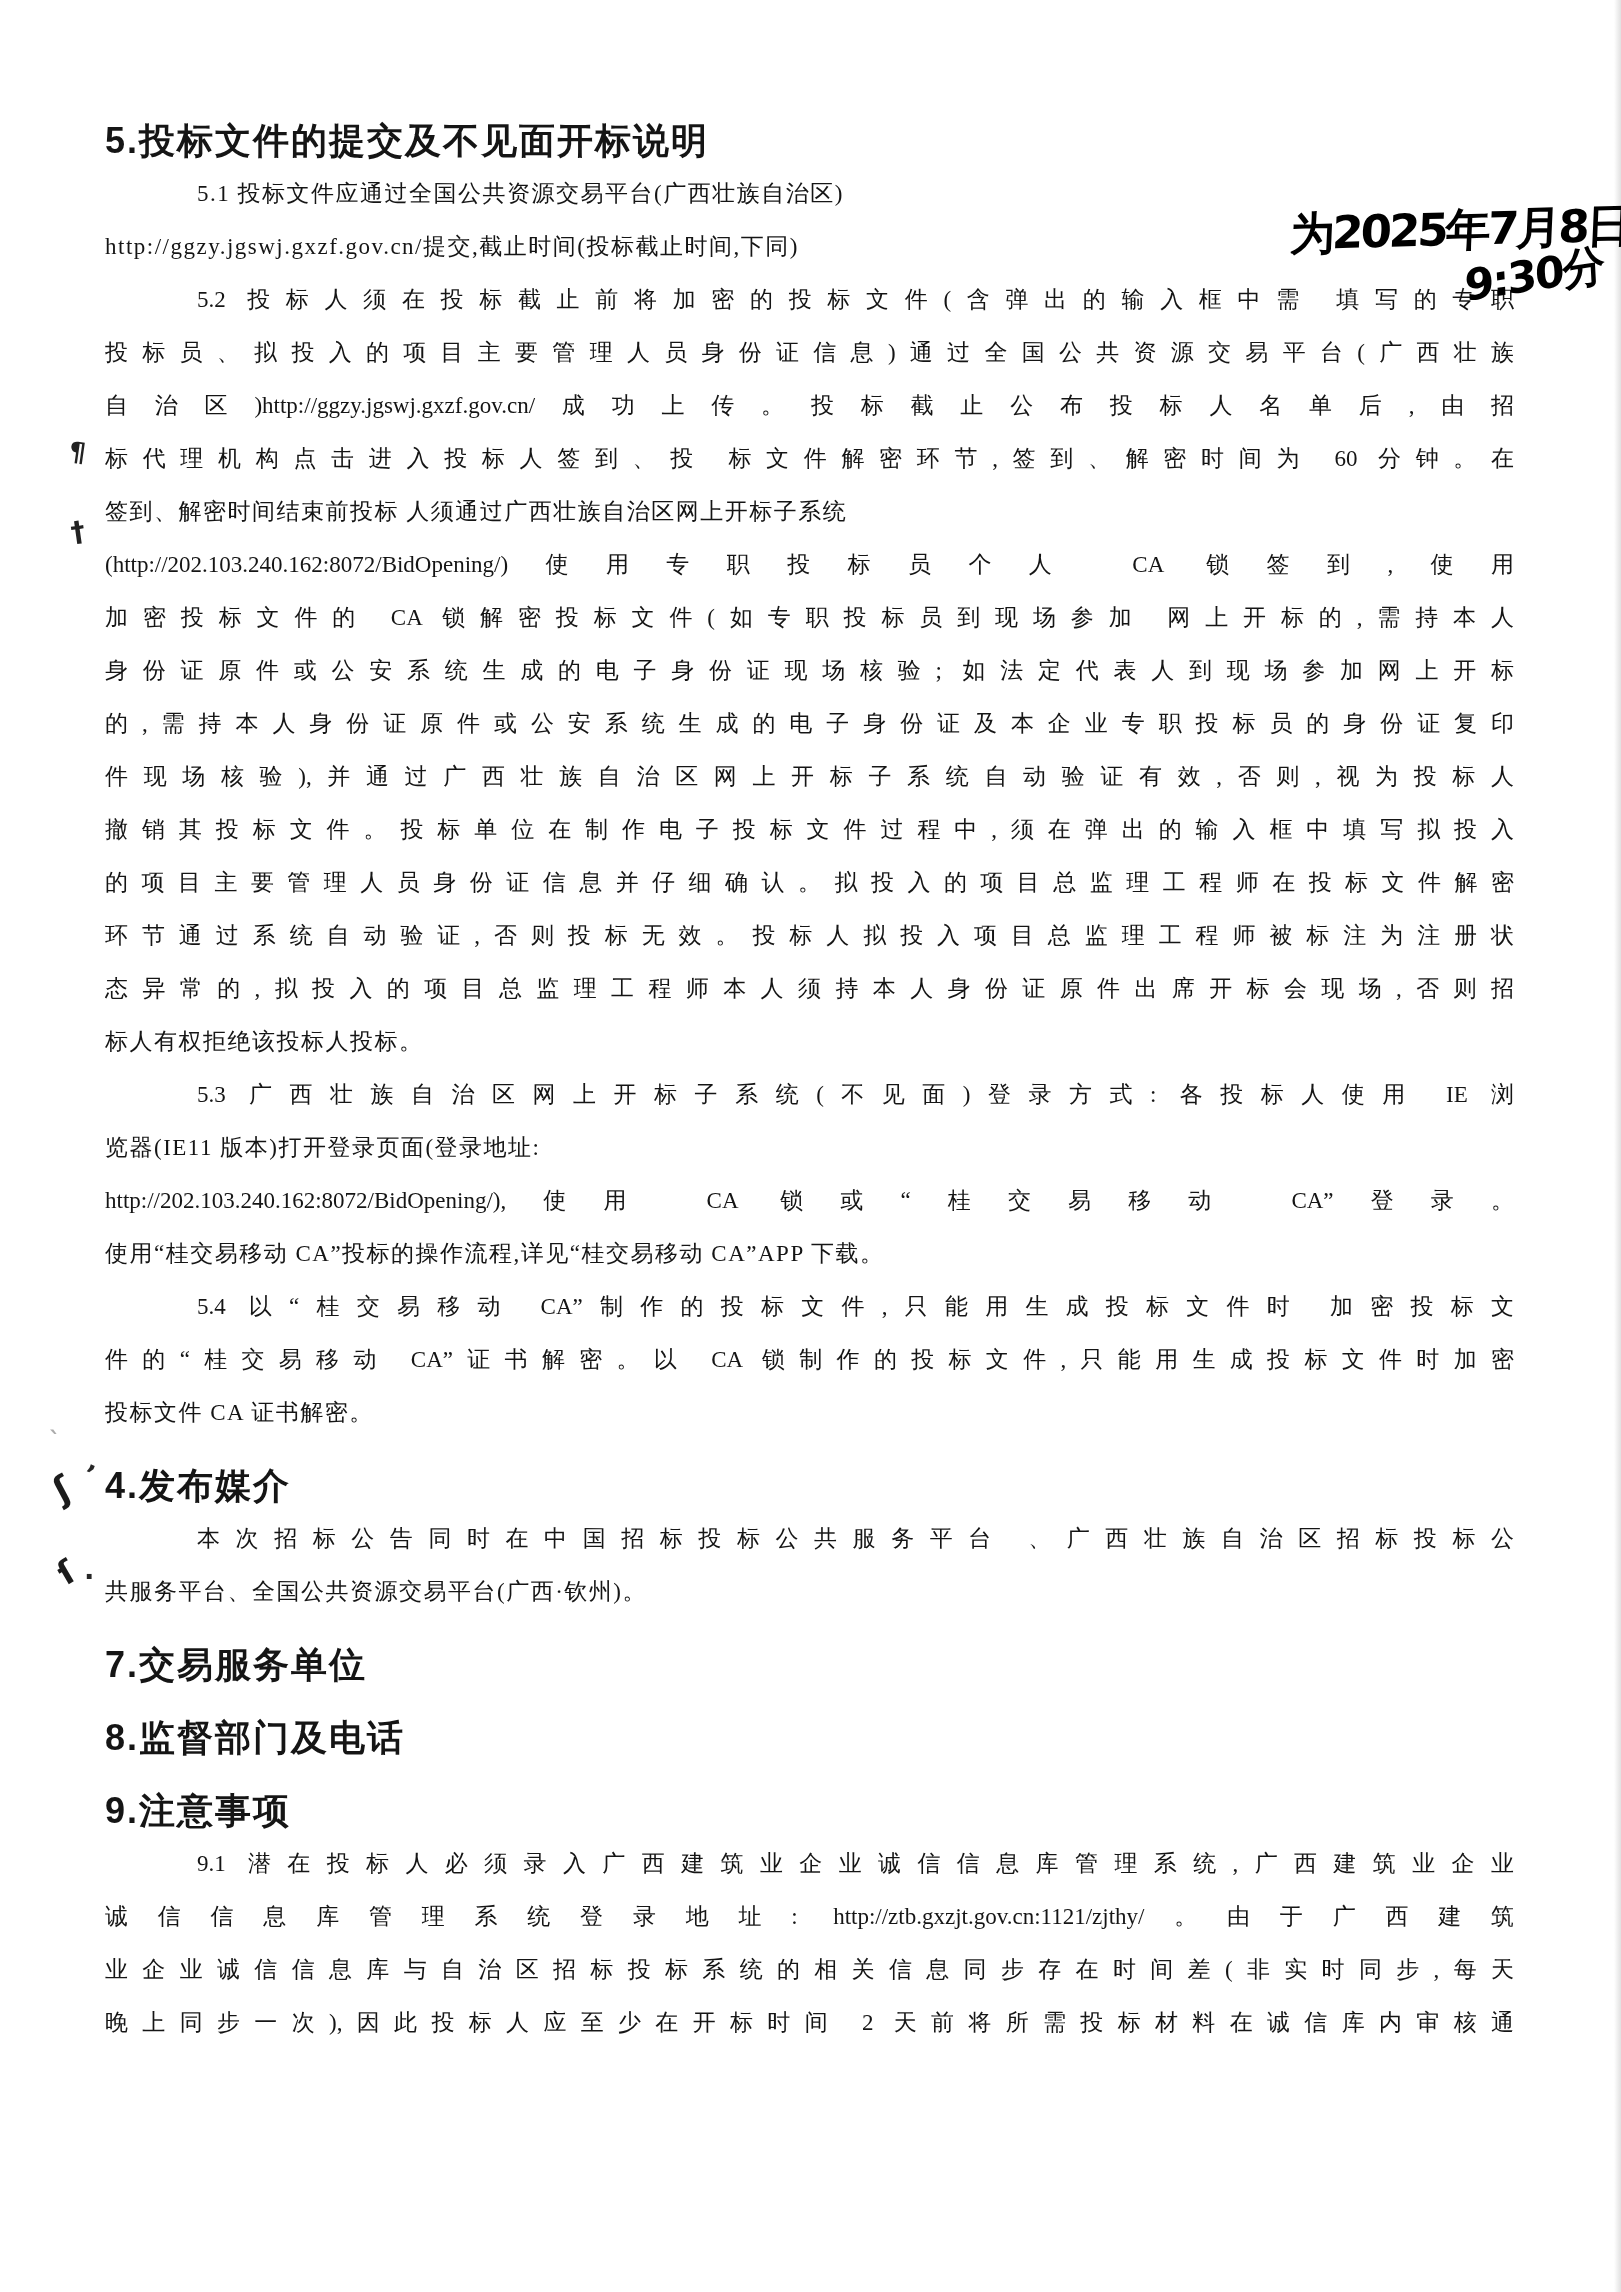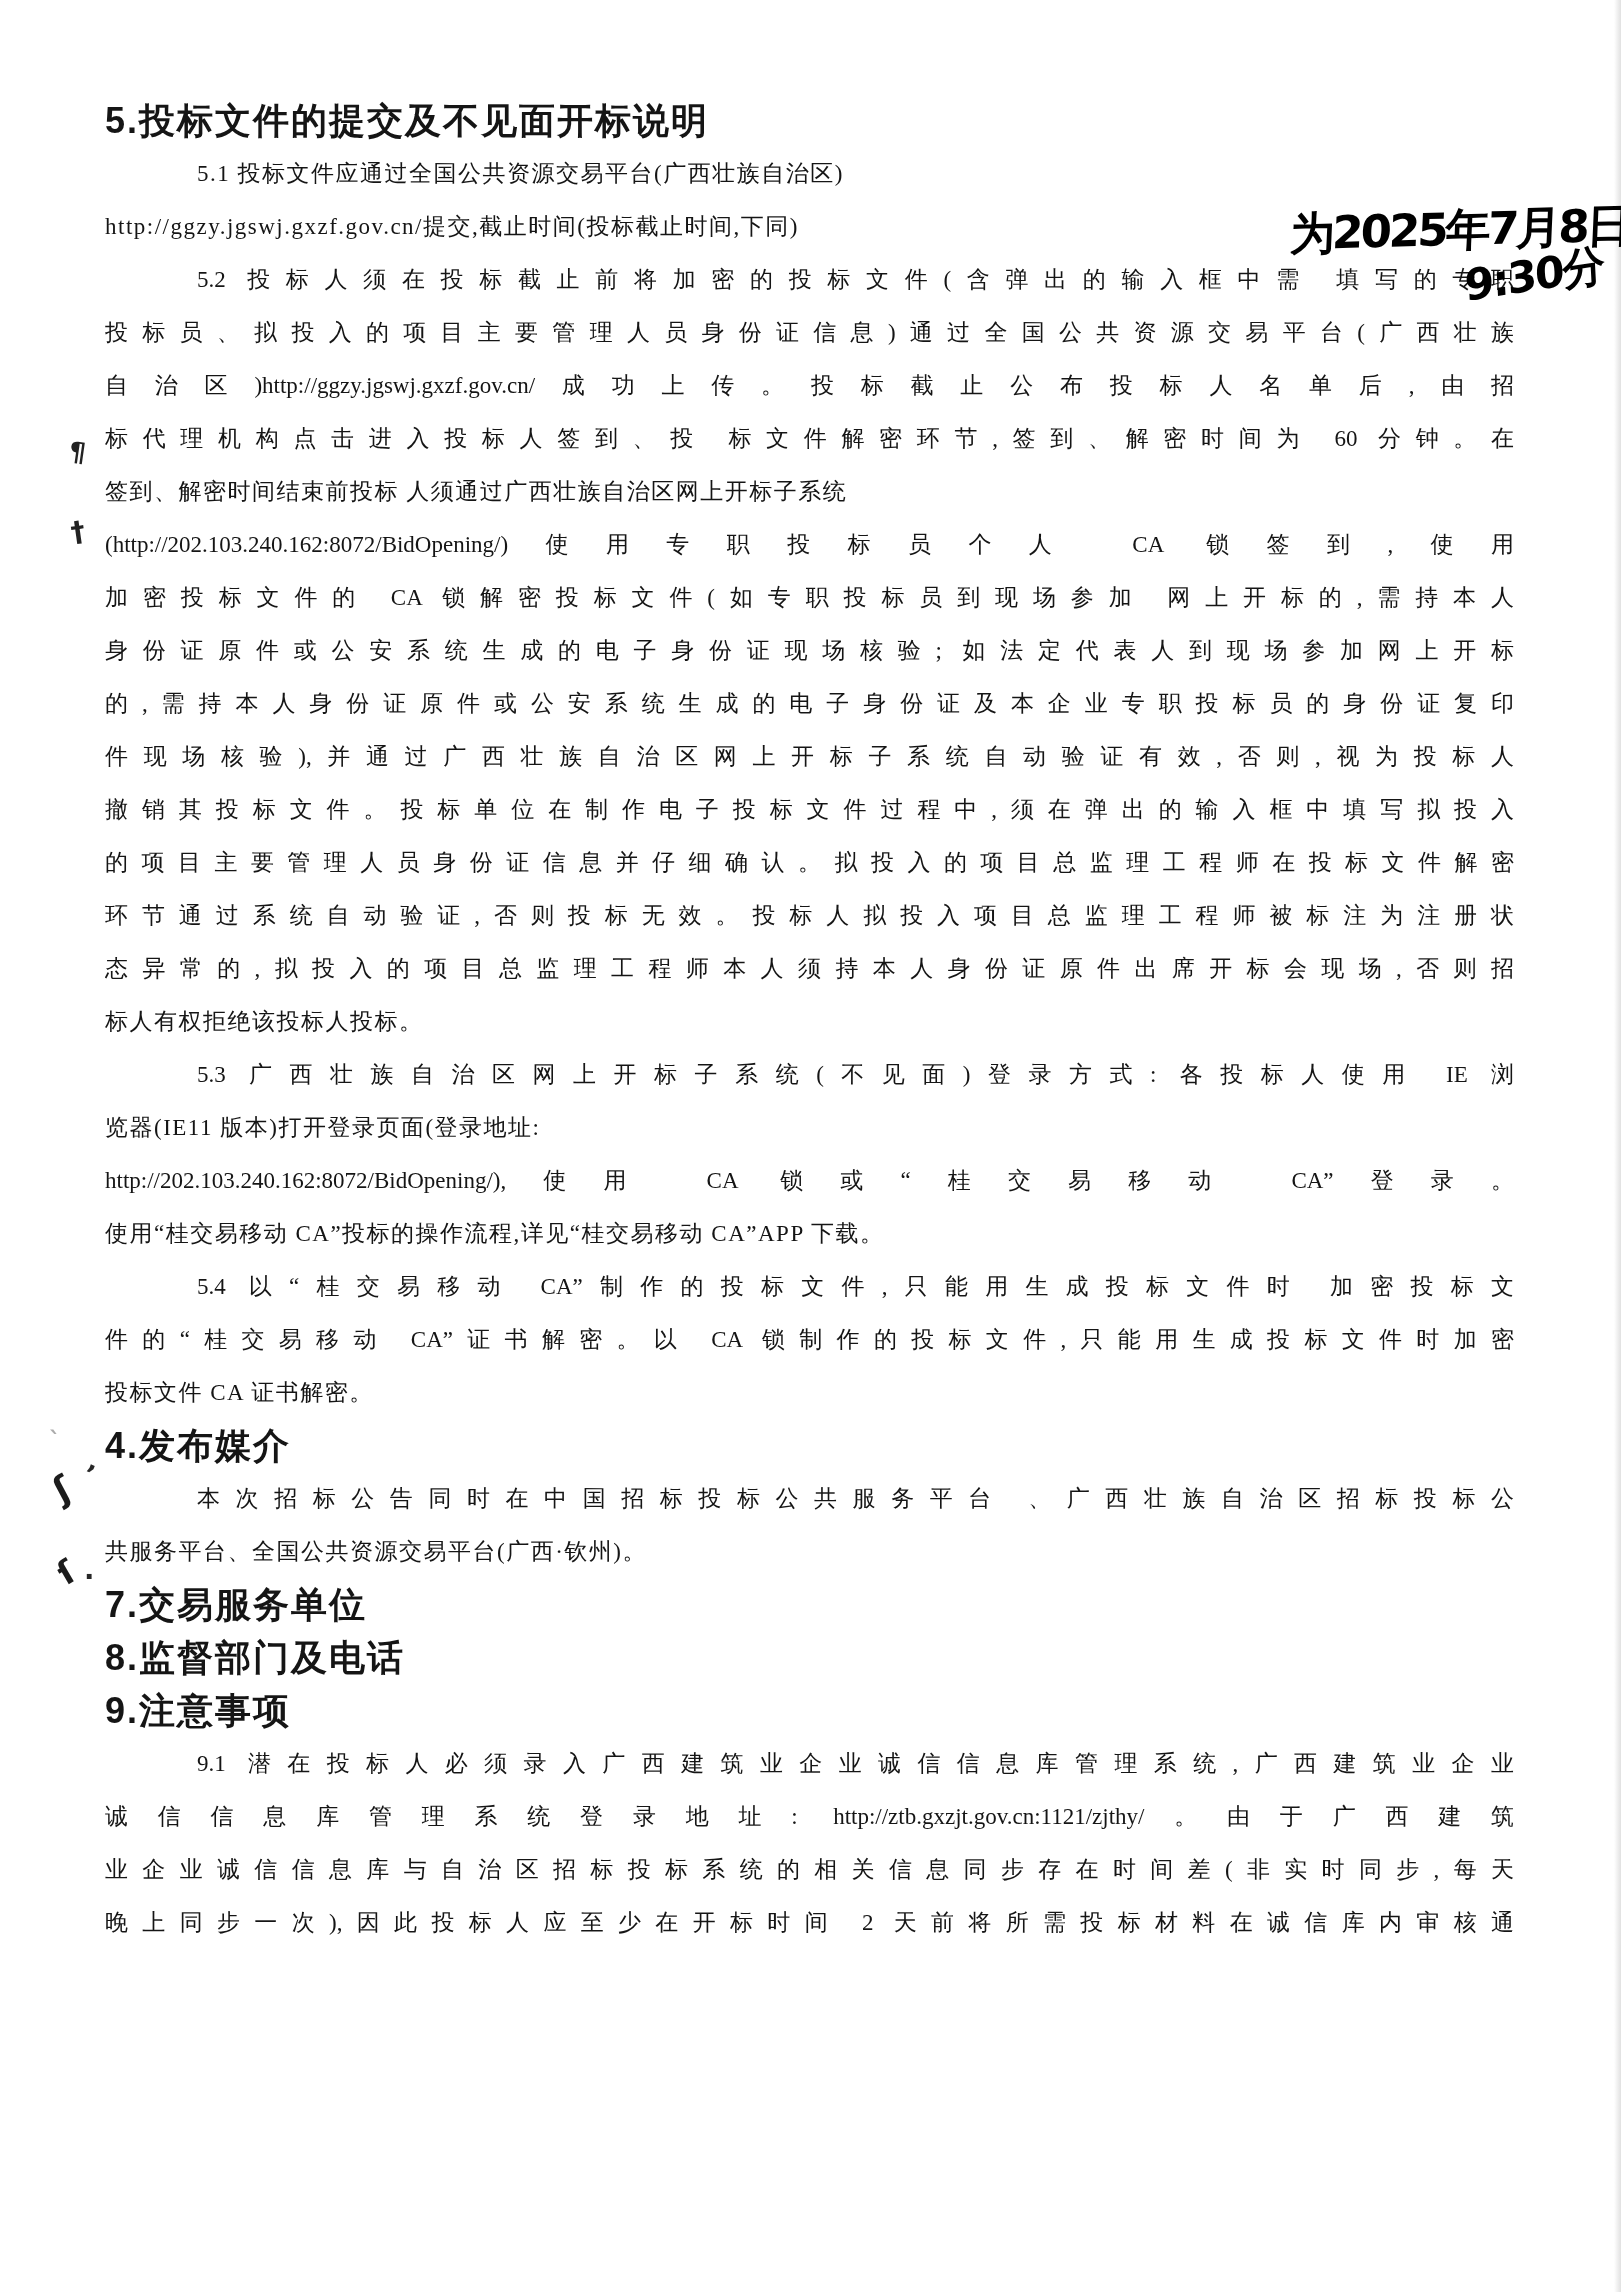--- a/index.html
+++ b/index.html
@@ -41,20 +41,21 @@
     text-align: justify;
     text-align-last: justify;
     overflow: hidden;
   }
   .ln.in { padding-left: 92px; }
   .ln.h {
     font-weight: bold;
     font-size: 36px;
     letter-spacing: 2px;
     font-family: "Liberation Sans", "DejaVu Sans", sans-serif;
+    margin-top: 20px;
   }
   .u {
     text-decoration-thickness: 2px;
     text-underline-offset: 6.9px;
   }
   .hand {
     position: absolute;
     color: #000000;
     font-weight: 700;
     font-family: "DejaVu Sans", sans-serif;

